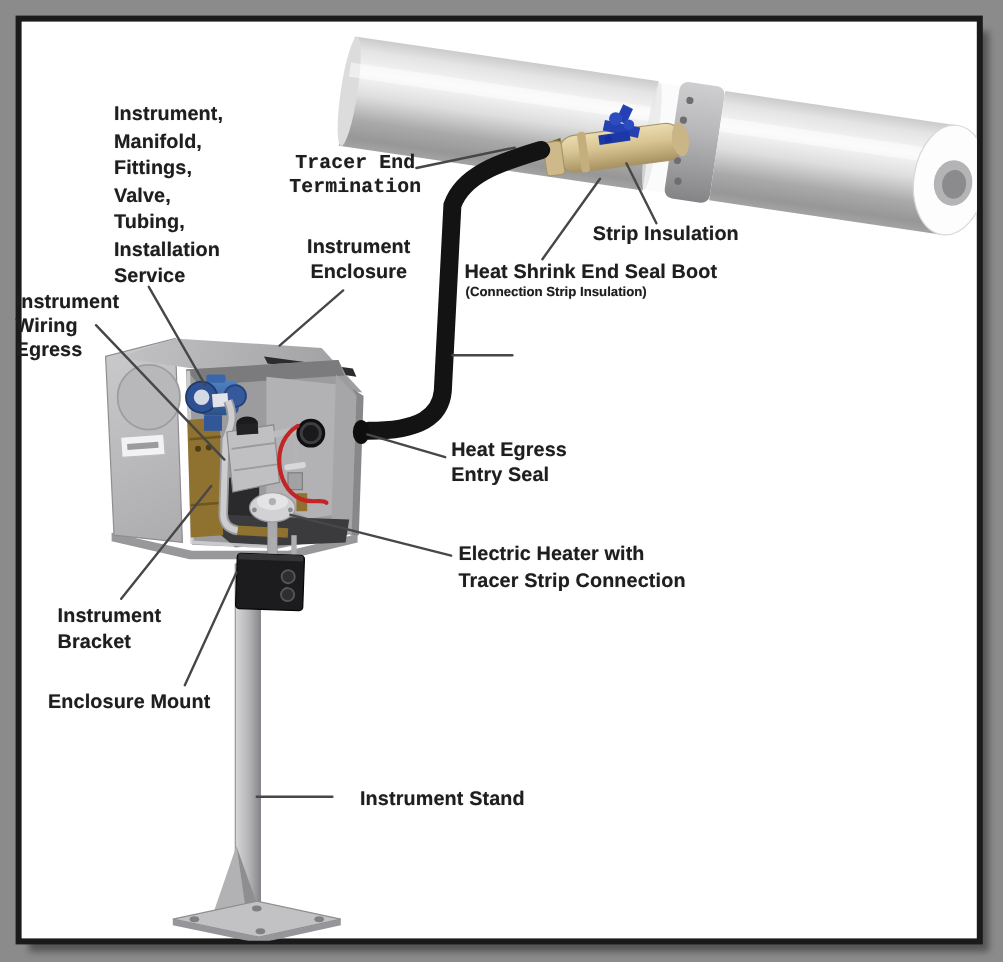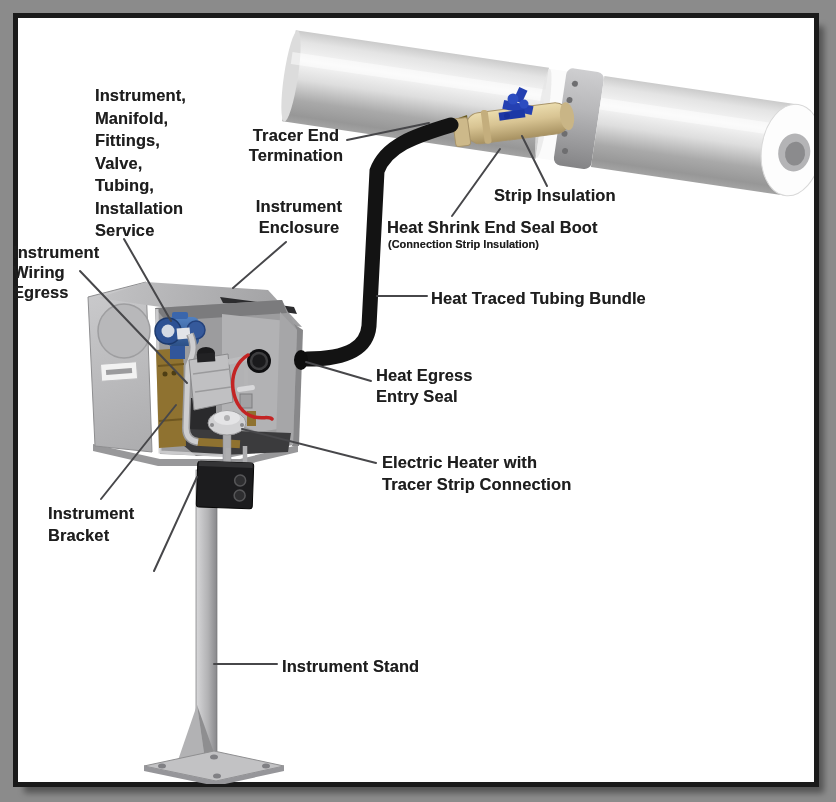--- a/index.html
+++ b/index.html
@@ -242,33 +242,33 @@
 </svg>
 
 <div class="labels">
   <div class="lbl list" style="left:95px;  top:84px;">Instrument,
 Manifold,
 Fittings,
 Valve,
 Tubing,
 Installation
 Service</div>
-  <div class="lbl center tight" style="left:240px; top:126px; width:112px;">Tracer End
+  <div class="lbl center tight" style="left:240px; top:126px; width:112px;font-family:Liberation Mono, monospace;">Tracer End
 Termination</div>
   <div class="lbl center" style="left:246px; top:196px; width:106px;">Instrument
 Enclosure</div>
   <div class="lbl" style="left:494px; top:185px;">Strip Insulation</div>
   <div class="lbl" style="left:387px; top:217px;">Heat Shrink End Seal Boot</div>
   <div class="lbl small" style="left:388px; top:238px;">(Connection Strip Insulation)</div>
   <div class="lbl" style="left:13px; top:242px; line-height:20px;">Instrument
 Wiring
 Egress</div>
-  <div class="lbl" style="left:431px; top:288px;">Heat Traced Tubing Bundle</div>
   <div class="lbl" style="left:376px; top:365px;">Heat Egress
 Entry Seal</div>
   <div class="lbl" style="left:382px; top:451px; line-height:22px;">Electric Heater with
 Tracer Strip Connection</div>
   <div class="lbl" style="left:48px; top:502px; line-height:22px;">Instrument
 Bracket</div>
-  <div class="lbl" style="left:282px; top:656px;">Instrument Stand</div>
+  <div class="lbl" style="left:40px;  top:575px;">Enclosure Mount</div>
+  <div class="lbl" style="left:300px; top:656px;">Instrument Stand</div>
 </div>
 
 </div>
 
 </body></html>

